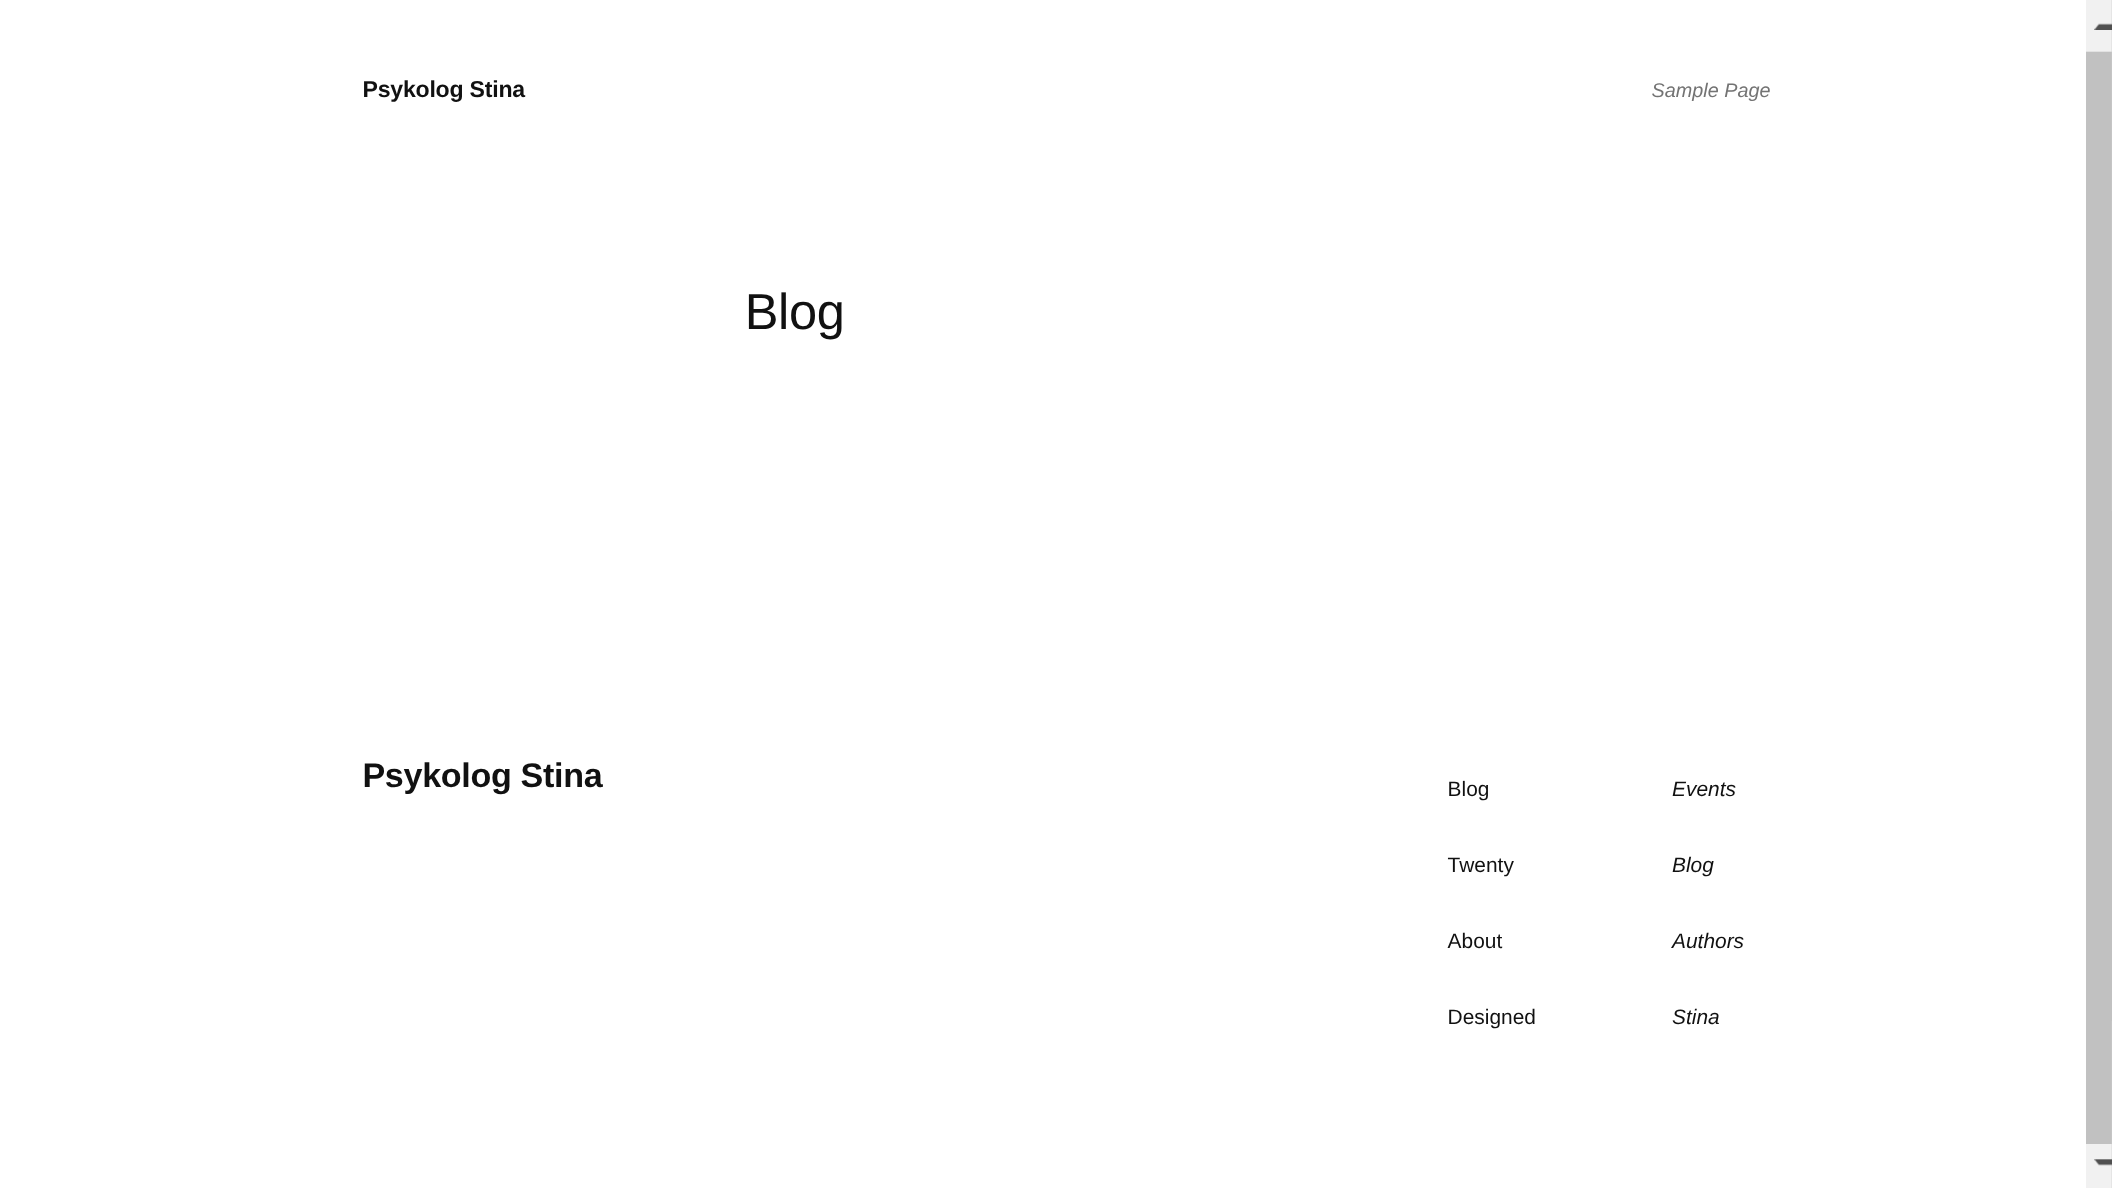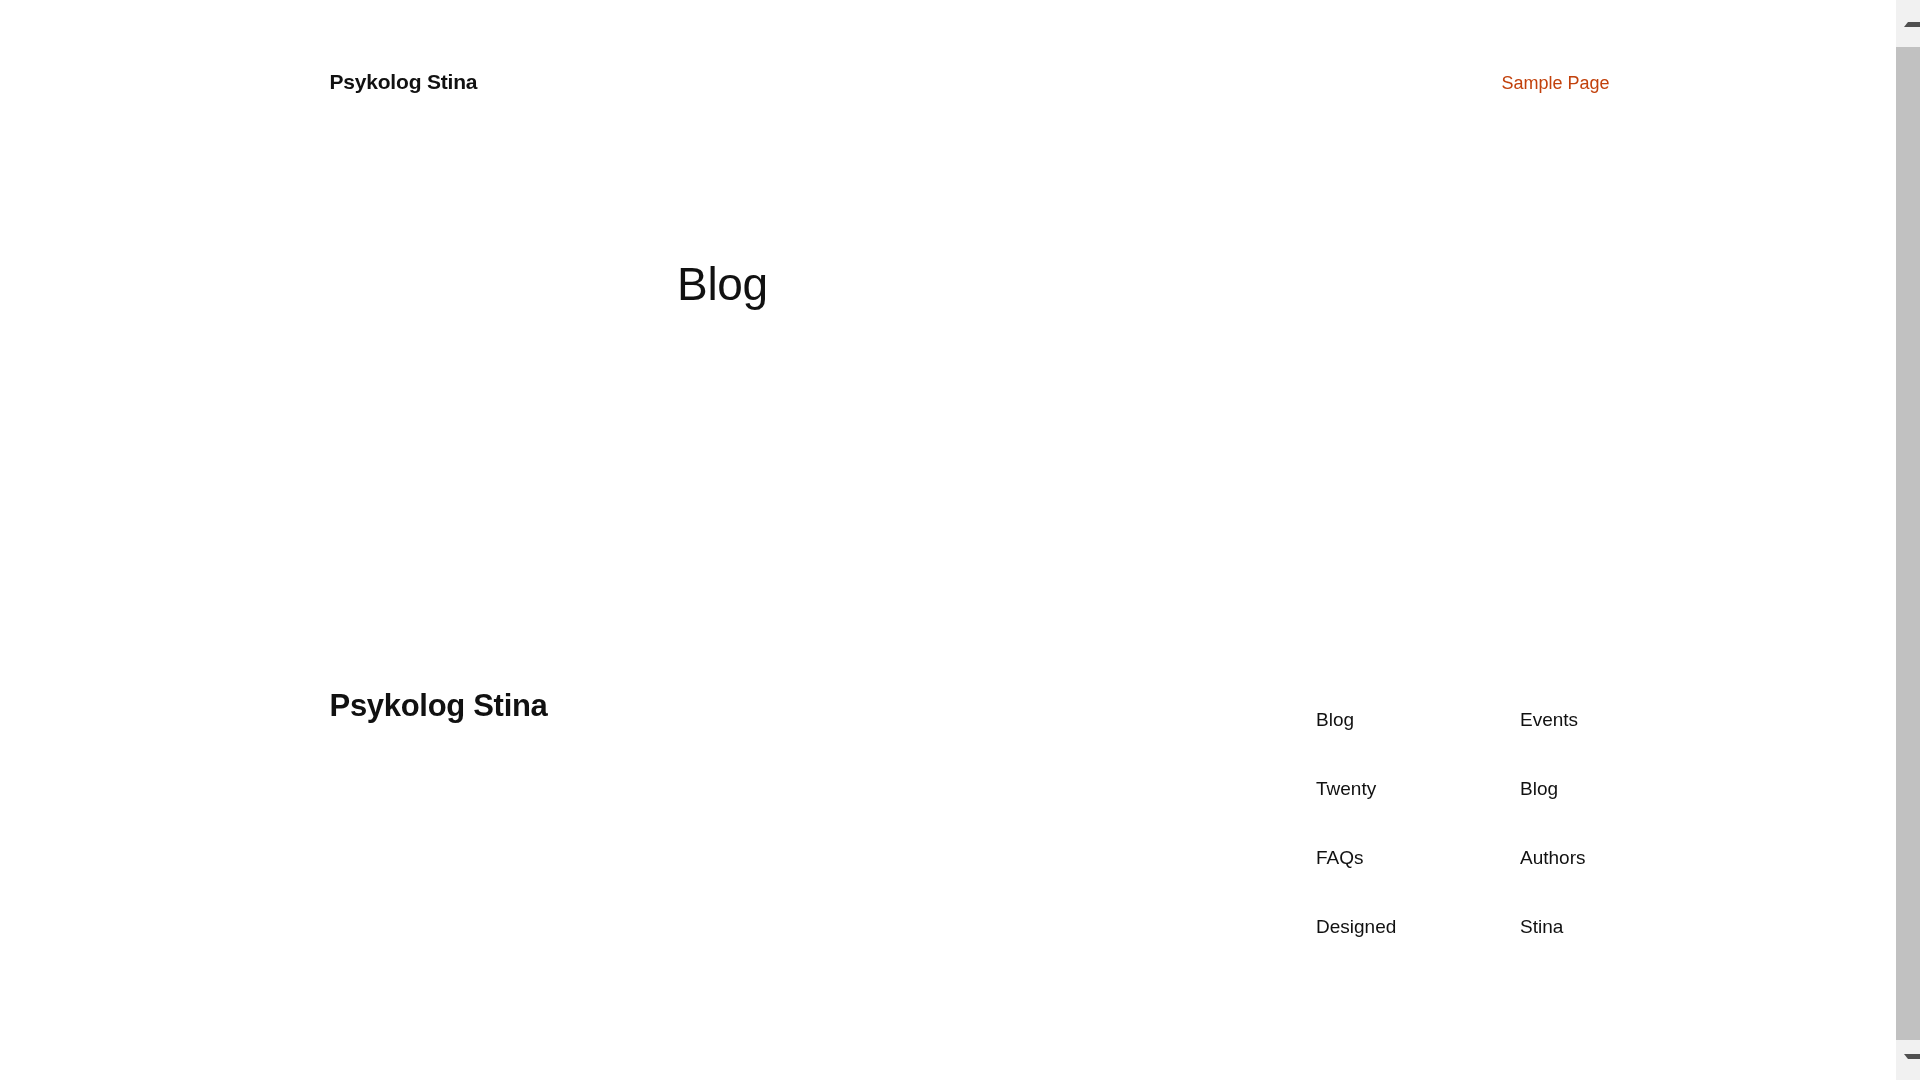--- a/index.html
+++ b/index.html
@@ -36,23 +36,24 @@
     font-weight: 800;
     line-height: 25px;
     letter-spacing: -0.2px;
     color: #111111;
     text-decoration: none;
     cursor: pointer;
   }
   .header-nav a {
     font-size: 18px;
     line-height: 25px;
-    color: #c2410c;
-    text-decoration: none;
-    cursor: pointer;
+    color: #737373;
+    text-decoration: none;
+    cursor: pointer;
+    font-style: italic;
   }
 
   
   .main-column {
     width: 645px;
     margin: 0 auto;
   }
   .page-title {
     margin-top: 101px;
     font-size: 46px;
@@ -103,21 +104,21 @@
     cursor: pointer;
   }
   .footer-links {
     display: flex;
     padding-top: 9px;
   }
   .links-col {
     list-style: none;
     width: 204px;
   }
-  .links-col:last-child { width: auto; }
+  .links-col:last-child { width: auto; font-style: italic; }
   .links-col li {
     margin-bottom: 22px;
   }
   .links-col li:last-child { margin-bottom: 0; }
   .links-col a {
     font-size: 19px;
     line-height: 23px;
     color: #111111;
     text-decoration: none;
     cursor: pointer;
@@ -204,21 +205,21 @@
 
     <div class="footer-links">
       <ul class="links-col">
         <li>
           <a>Blog</a>
         </li>
         <li>
           <a>Twenty</a>
         </li>
         <li>
-          <a>FAQs</a>
+          <a>About</a>
         </li>
         <li>
           <a>Designed</a>
         </li>
       </ul>
       <ul class="links-col">
         <li>
           <a>Events</a>
         </li>
         <li>

